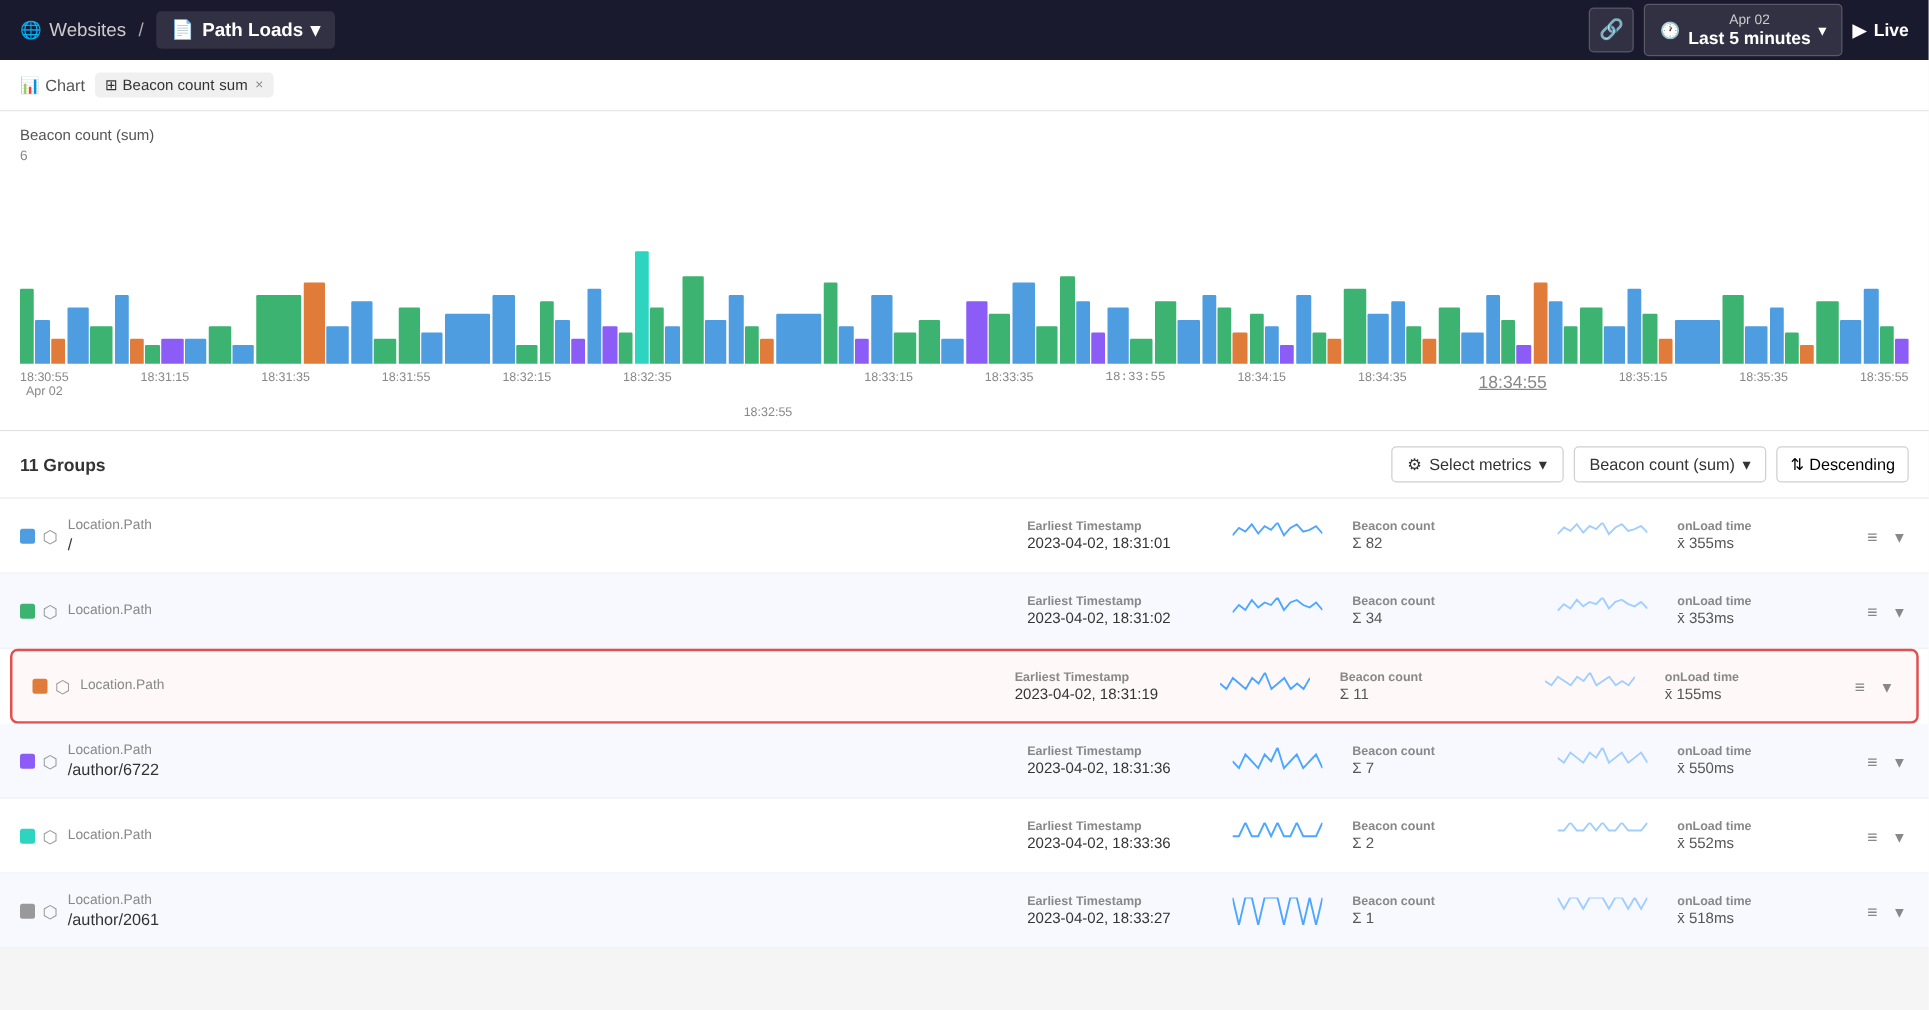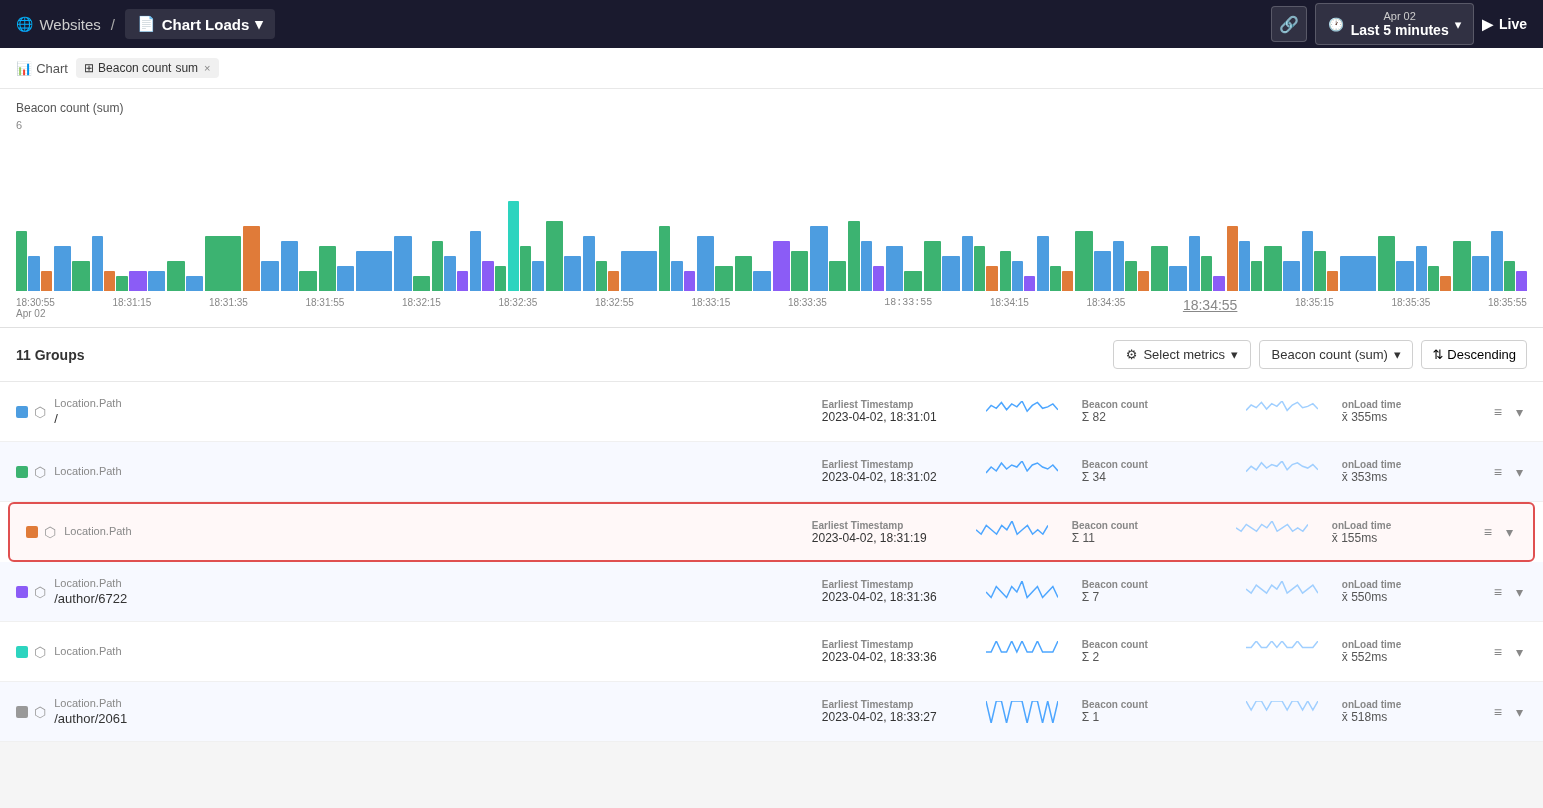--- a/index.html
+++ b/index.html
@@ -129,21 +129,21 @@
       min-width: 3px;
       border-radius: 1px 1px 0 0;
     }
     .x-axis {
       display: flex;
       justify-content: space-between;
       padding: 4px 0 8px;
       font-size: 10px;
       color: #888;
     }
-    .x-tick { text-align: left; }
+    .x-tick { text-align: center; }
 
     
     .groups-section {
       background: white;
       margin-top: 0;
     }
     .groups-header {
       display: flex;
       align-items: center;
       justify-content: space-between;
@@ -265,21 +265,21 @@
 </head>
 <body>
 
 <div class="header">
   <div class="header-left">
     <span class="websites-icon">🌐</span>
     <span style="cursor:pointer;color:#ccc;">Websites</span>
     <span class="breadcrumb-sep">/</span>
     <button class="page-title-btn">
       <span>📄</span>
-      <span>Chart Loads</span>
+      <span>Path Loads</span>
       <span>▾</span>
     </button>
   </div>
   <div class="header-right">
     <button class="icon-btn">
       <span>🔗</span>
     </button>
     <button class="time-btn">
       <span>🕐</span>
       <div>
@@ -488,21 +488,21 @@
         </div>
       </div>
     <div class="x-axis" id="x-axis">
     <div class="x-tick" style="white-space: pre; font-size: 10px; color: rgb(136, 136, 136);">18:30:55
 Apr 02</div>
         <div class="x-tick" style="white-space: pre; font-size: 10px; color: rgb(136, 136, 136);">18:31:15</div>
         <div class="x-tick" style="white-space: pre; font-size: 10px; color: rgb(136, 136, 136);">18:31:35</div>
         <div class="x-tick" style="white-space: pre; font-size: 10px; color: rgb(136, 136, 136);">18:31:55</div>
         <div class="x-tick" style="white-space: pre; font-size: 10px; color: rgb(136, 136, 136);">18:32:15</div>
         <div class="x-tick" style="white-space: pre; font-size: 10px; color: rgb(136, 136, 136);">18:32:35</div>
-        <div class="x-tick" style="white-space: pre; font-size: 10px; color: rgb(136, 136, 136);">18:32:55</div>
+        <div class="x-tick" style="white-space: pre; font-size: 10px; color: rgb(136, 136, 136); margin-top: 28px;">18:32:55</div>
         <div class="x-tick" style="white-space: pre; font-size: 10px; color: rgb(136, 136, 136);">18:33:15</div>
         <div class="x-tick" style="white-space: pre; font-size: 10px; color: rgb(136, 136, 136);">18:33:35</div>
         <div class="x-tick" style="white-space: pre; font-size: 10px; color: rgb(136, 136, 136); font-family: Liberation Mono, monospace;">18:33:55</div>
         <div class="x-tick" style="white-space: pre; font-size: 10px; color: rgb(136, 136, 136);">18:34:15</div>
         <div class="x-tick" style="white-space: pre; font-size: 10px; color: rgb(136, 136, 136);">18:34:35</div>
         <div class="x-tick" style="white-space: pre; font-size: 14px; color: rgb(136, 136, 136); text-decoration: underline;">18:34:55</div>
         <div class="x-tick" style="white-space: pre; font-size: 10px; color: rgb(136, 136, 136);">18:35:15</div>
         <div class="x-tick" style="white-space: pre; font-size: 10px; color: rgb(136, 136, 136);">18:35:35</div>
         <div class="x-tick" style="white-space: pre; font-size: 10px; color: rgb(136, 136, 136);">18:35:55</div>
       </div>

